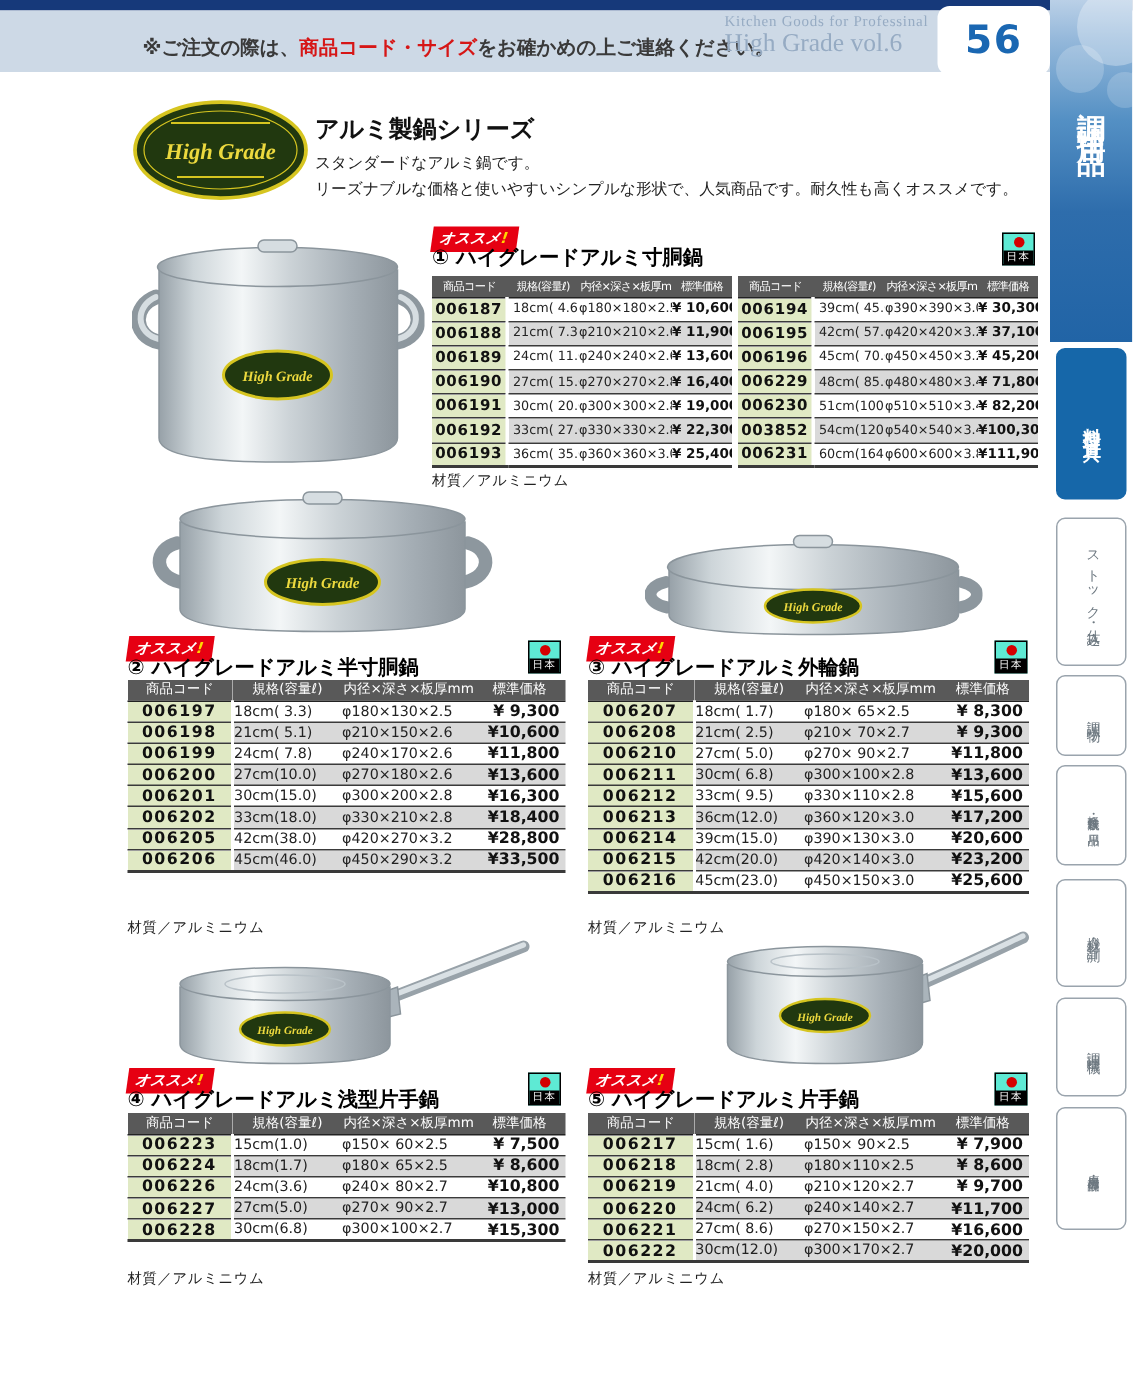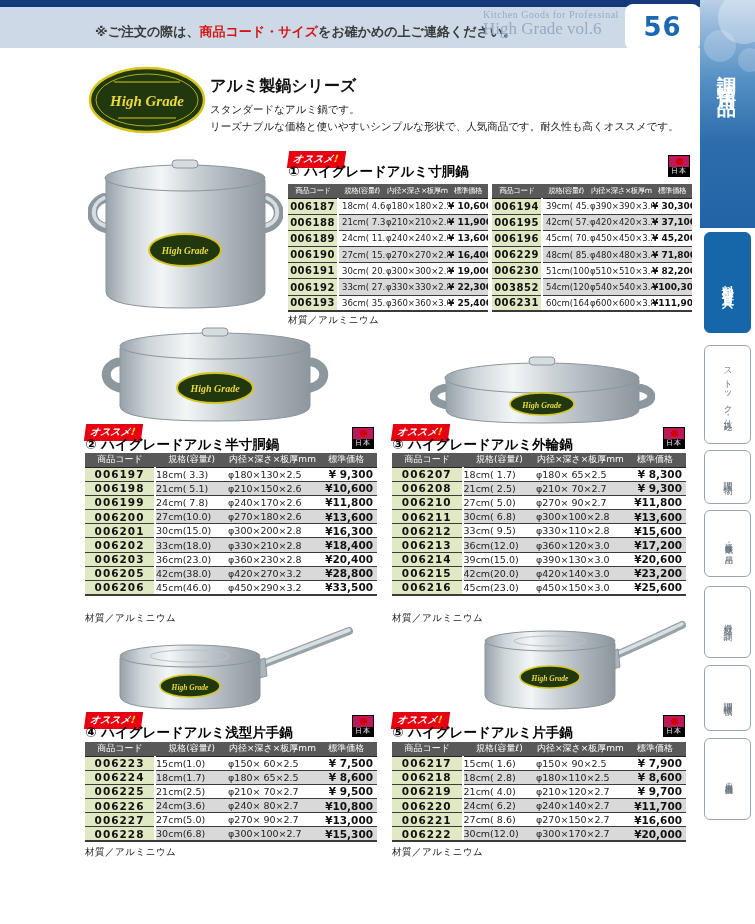--- a/index.html
+++ b/index.html
@@ -25,21 +25,21 @@
 .tab.small span{font-size:8px;letter-spacing:0.5px}
 .tab.active{background:#1667a9;border-color:#1667a9;color:#fff;font-weight:bold}
 .tab.active span{font-size:12px;letter-spacing:4px}
 
 .intro-title{font-size:16px;font-weight:bold;color:#111}
 .intro-desc{font-size:10.5px;color:#222;line-height:1.6}
 
 .badge{display:inline-block;background:#e60012;color:#fff;font-size:10px;font-weight:bold;font-style:italic;padding:1px 6px 2px 5px;transform:skewX(-8deg);white-space:nowrap}
 .badge .bang{color:#ffd800}
 .sec-title{font-size:13.5px;font-weight:bold;color:#000;white-space:nowrap}
-.japan{width:22px;border:1px solid #000;background:#be185d}
+.japan{width:22px;border:1px solid #000;background:#5eead4}
 .japan .flag{height:11px;display:flex;align-items:center;justify-content:center}
 .japan .dot{width:7px;height:7px;border-radius:50%;background:#d40000}
 .japan .lbl{background:#000;color:#fff;font-size:7px;text-align:center;line-height:9px;letter-spacing:1px}
 
 .ptable{border-collapse:collapse;table-layout:fixed;position:absolute;background:#fff}
 .ptable th{background:#595959;color:#fff;font-weight:normal;font-size:9px;height:14px;border-bottom:1px solid #222;white-space:nowrap;overflow:hidden;padding:0 1px}
 .ptable td{border-bottom:1px solid #3a3a3a;white-space:nowrap;overflow:hidden;height:14.2px;vertical-align:middle}
 .ptable tbody tr:last-child td{border-bottom:2px solid #3a3a3a}
 .ptable .code{background:#e0e9c4;font-weight:bold;text-align:center;font-size:10.5px;letter-spacing:1px;border-right:2px solid #fff;color:#111}
 .ptable .spec{font-size:9.5px;padding-left:0;color:#222}
@@ -347,26 +347,20 @@
         <td class="size">φ300×200×2.8</td>
         <td class="price">¥16,300</td>
       </tr>
         <tr>
         <td class="code">006202</td>
         <td class="spec">33cm(18.0)</td>
         <td class="size">φ330×210×2.8</td>
         <td class="price">¥18,400</td>
       </tr>
         <tr>
-        <td class="code">006203</td>
-        <td class="spec">36cm(23.0)</td>
-        <td class="size">φ360×230×2.8</td>
-        <td class="price">¥20,400</td>
-      </tr>
-        <tr>
         <td class="code">006205</td>
         <td class="spec">42cm(38.0)</td>
         <td class="size">φ420×270×3.2</td>
         <td class="price">¥28,800</td>
       </tr>
         <tr>
         <td class="code">006206</td>
         <td class="spec">45cm(46.0)</td>
         <td class="size">φ450×290×3.2</td>
         <td class="price">¥33,500</td>
@@ -532,26 +526,20 @@
         <td class="size">φ150× 60×2.5</td>
         <td class="price">¥ 7,500</td>
       </tr>
         <tr>
         <td class="code">006224</td>
         <td class="spec">18cm(1.7)</td>
         <td class="size">φ180× 65×2.5</td>
         <td class="price">¥ 8,600</td>
       </tr>
         <tr>
-        <td class="code">006225</td>
-        <td class="spec">21cm(2.5)</td>
-        <td class="size">φ210× 70×2.7</td>
-        <td class="price">¥ 9,500</td>
-      </tr>
-        <tr>
         <td class="code">006226</td>
         <td class="spec">24cm(3.6)</td>
         <td class="size">φ240× 80×2.7</td>
         <td class="price">¥10,800</td>
       </tr>
         <tr>
         <td class="code">006227</td>
         <td class="spec">27cm(5.0)</td>
         <td class="size">φ270× 90×2.7</td>
         <td class="price">¥13,000</td>

